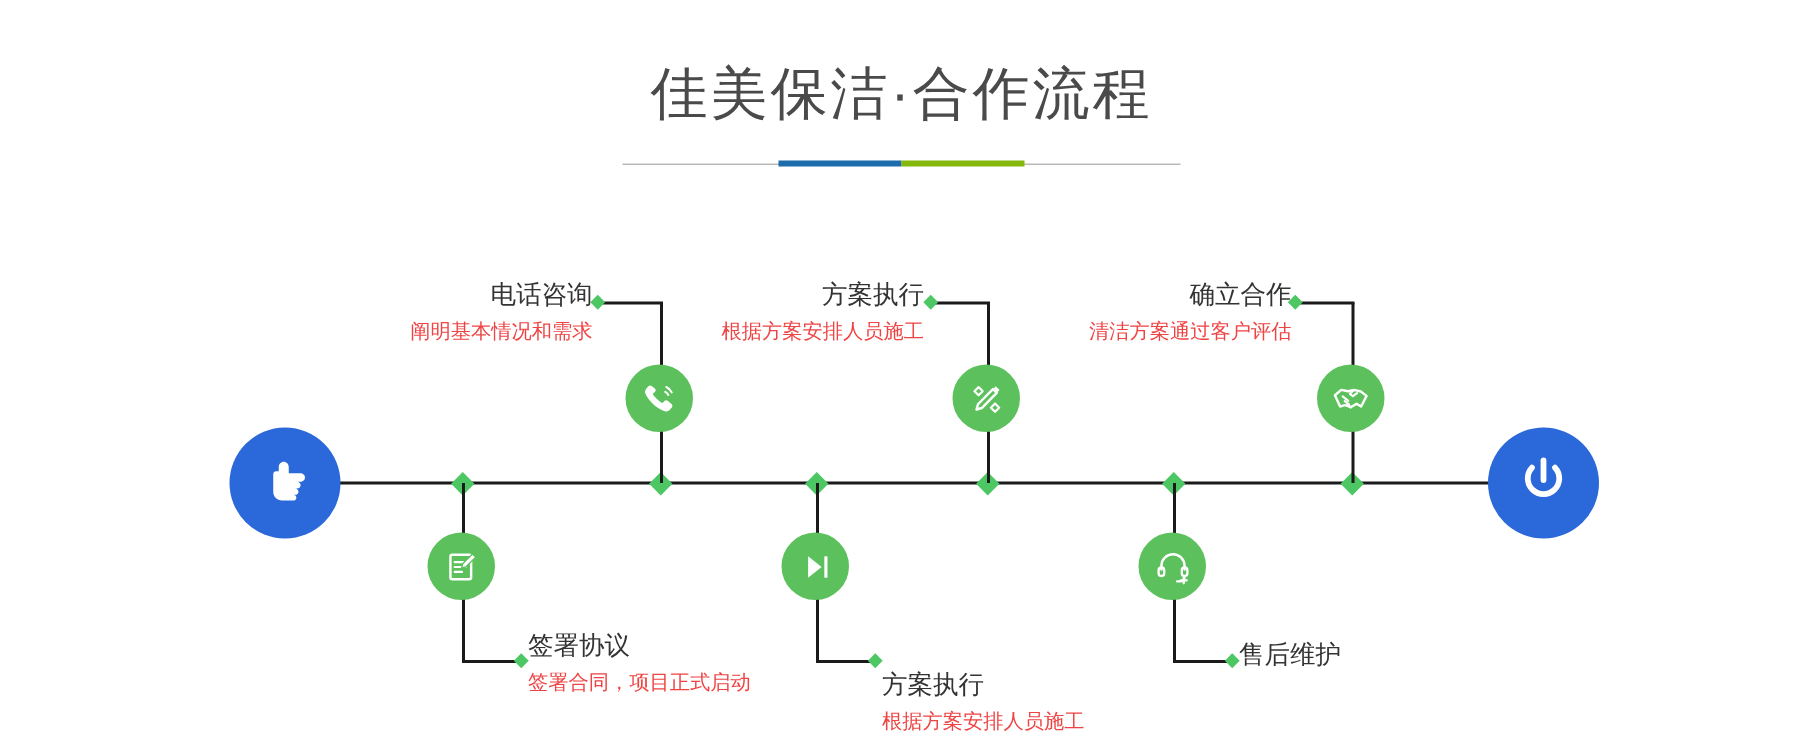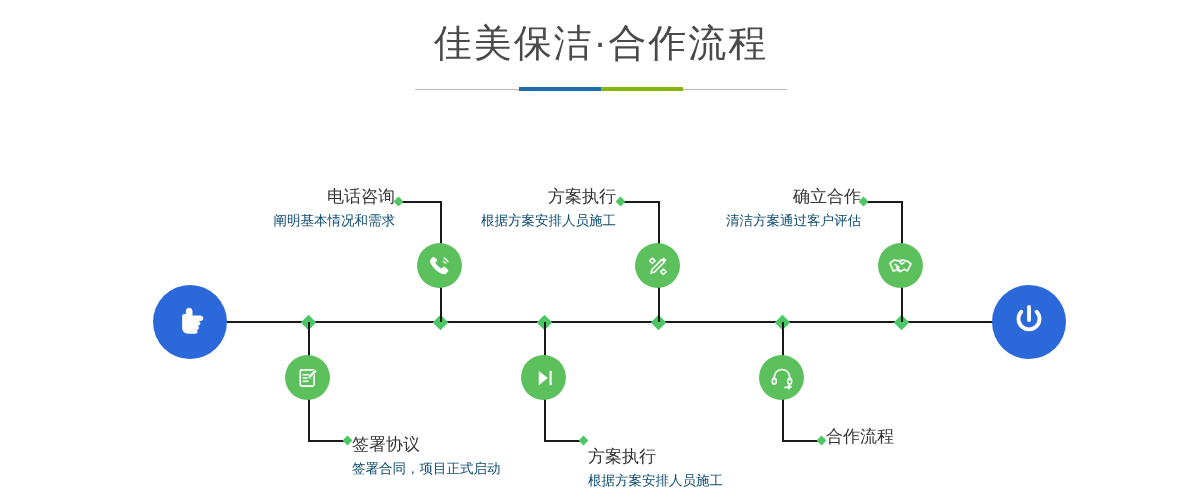--- a/index.html
+++ b/index.html
@@ -9,21 +9,21 @@
     font-family:"Liberation Sans","DejaVu Sans",sans-serif;
     overflow:hidden;
     position:relative;
   }
   #stage{position:relative;width:1202px;height:502px;}
 
   
   .header{position:absolute;left:0;top:0;width:1202px;text-align:center;}
   .title{
     font-size:38px;color:#4a4a4a;letter-spacing:2px;
-    font-weight:500;line-height:1;margin-top:24px;
+    font-weight:500;line-height:1;margin-top:44px;
   }
   .divider{
     position:relative;width:372px;height:4px;margin:25px auto 0 auto;
   }
   .divider .base{
     position:absolute;left:0;top:1.5px;width:372px;height:1px;background:#b9b9b9;
   }
   .divider .seg-blue{
     position:absolute;left:104px;top:0;width:82px;height:4px;background:#1d6cab;
   }
@@ -58,21 +58,21 @@
   .diamond.small{width:7px;height:7px;background:#4cc764;}
 
   .icon-circle{
     position:absolute;width:45px;height:45px;border-radius:50%;
     background:#5cc15c;display:flex;align-items:center;justify-content:center;
   }
   .icon-circle svg{display:block;}
 
   .label{position:absolute;white-space:nowrap;}
   .label .lab-title{font-size:17px;color:#333333;line-height:1.1;}
-  .label .lab-desc{font-size:13.5px;color:#0c4a6e;line-height:1.1;margin-top:7px;}
+  .label .lab-desc{font-size:13.5px;color:#ef4444;line-height:1.1;margin-top:7px;}
   .label.above{text-align:right;}
   .label.below{text-align:left;}
 </style>
 </head>
 <body>
 
 <div id="stage">
 
   <div class="header">
     <div class="title">佳美保洁·合作流程</div>
@@ -129,21 +129,21 @@
     <div class="diamond small" style="left:344px;top:437px;"></div>
     <div class="icon-circle" style="left:285px;top:355px;">
       <span>
         <svg width="26" height="26" viewBox="0 0 32 32">
           <rect x="6.5" y="6" width="17" height="20" rx="1.6" fill="none" stroke="#ffffff" stroke-width="2"></rect>
           <path d="M10 12h9 M10 16h9 M10 20h6" stroke="#ffffff" stroke-width="1.8" stroke-linecap="round"></path>
           <path d="M24.6 5.3l2.6 2.6-8.1 8.1-3.3.7.7-3.3z" fill="#ffffff" stroke="#5cc15c" stroke-width="1.1" stroke-linejoin="round"></path>
         </svg>
       </span>
     </div>
-    <div class="label below" style="left:352px;top:436px;">
+    <div class="label below" style="left:352px;top:424px;font-family:Liberation Mono, monospace;">
       <div class="lab-title">签署协议</div>
       <div class="lab-desc">签署合同，项目正式启动</div>
     </div>
   </div>
 
   <div class="node">
     <div class="diamond" style="left:653px;top:317px;"></div>
     <div class="stub" style="left:658px;top:202px;height:120px;"></div>
     <div class="hbar" style="left:620px;top:201px;width:40px;"></div>
     <div class="diamond small" style="left:617px;top:198px;"></div>
@@ -212,17 +212,17 @@
         <svg width="26" height="26" viewBox="0 0 32 32">
           <path d="M6.5 18v-3a9.5 9.5 0 0 1 19 0v3" fill="none" stroke="#ffffff" stroke-width="2" stroke-linecap="round"></path>
           <rect x="4.2" y="16.4" width="4.6" height="7" rx="2.2" fill="none" stroke="#ffffff" stroke-width="1.9"></rect>
           <rect x="23.2" y="16.4" width="4.6" height="7" rx="2.2" fill="none" stroke="#ffffff" stroke-width="1.9"></rect>
           <path d="M25.5 23.4v1.4a3 3 0 0 1-3 3h-3.2" fill="none" stroke="#ffffff" stroke-width="1.8" stroke-linecap="round"></path>
           <path d="M24.8 24.4v5 M22.3 26.9h5" stroke="#ffffff" stroke-width="1.9" stroke-linecap="round"></path>
         </svg>
       </span>
     </div>
     <div class="label below" style="left:826px;top:428px;">
-      <div class="lab-title">合作流程</div>
+      <div class="lab-title">售后维护</div>
     </div>
   </div>
 
 </div>
 
 </body></html>

